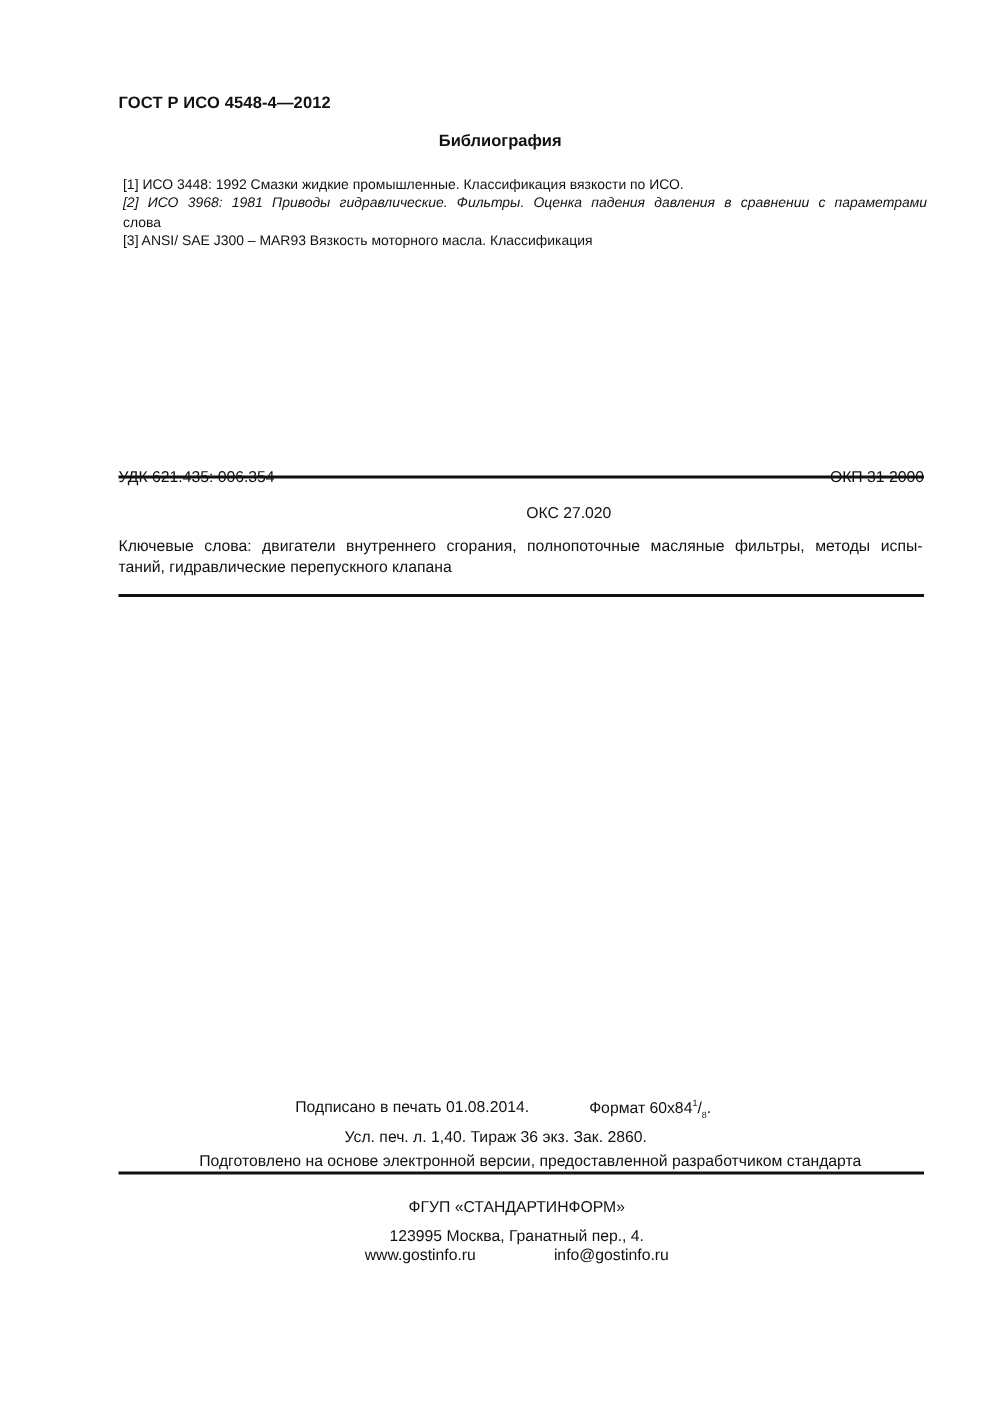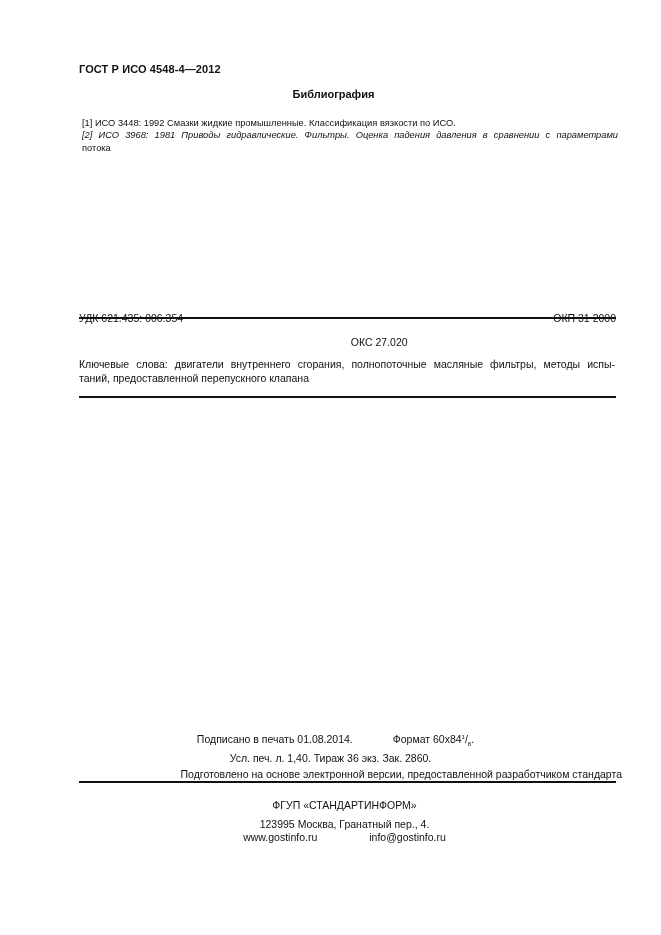--- a/index.html
+++ b/index.html
@@ -15,49 +15,50 @@
     .refs .ref.jl { text-align-last: justify; font-style: italic; }
     .rule { left: 79px; width: 537px; height: 2px; background: #111; }
     .codes { left: 79px; top: 312px; width: 537px; font-size: 10.5px; display: flex; justify-content: space-between; }
     .codes span:nth-child(2) { margin-left: 22px; margin-top: 24px; }
     .keywords { left: 79px; top: 357px; width: 536px; font-size: 10.5px; line-height: 14px; }
     .keywords .l1 { text-align: justify; text-align-last: justify; }
     .print-info { left: 0; width: 661px; top: 729px; font-size: 10.5px; line-height: 14px; text-align: center; }
     .print-info .l1 { padding-left: 10px; }
     .print-info .fmt { margin-left: 40px; }
     .print-info sup, .print-info sub { font-size: 6px; }
-    .prepared { left: 79px; width: 537px; top: 768px; font-size: 10.5px; text-align: right; padding-left: 6px; }
+    .prepared { left: 79px; width: 537px; top: 768px; font-size: 10.5px; text-align: center; padding-left: 6px; }
     .publisher { left: 0; width: 661px; top: 799px; font-size: 10.5px; text-align: center; padding-left: 14px; }
     .address { left: 0; width: 661px; top: 818px; font-size: 10.5px; line-height: 13px; text-align: center; padding-left: 14px; }
     .address .web { margin-right: 52px; }
   </style>
 </head>
 <body>
 
 <div class="abs header-code">ГОСТ Р ИСО 4548-4—2012</div>
 
 <div class="abs biblio-title">Библиография</div>
 
 <div class="abs refs">
   <div class="ref">[1] ИСО 3448: 1992 Смазки жидкие промышленные. Классификация вязкости по ИСО.</div>
   <div class="ref jl">[2] ИСО 3968: 1981 Приводы гидравлические. Фильтры. Оценка падения давления в сравнении с параметрами</div>
-  <div class="ref">потока</div>
+  <div class="ref">слова</div>
+  <div class="ref">[3] ANSI/ SAE J300 – MAR93 Вязкость моторного масла. Классификация</div>
 </div>
 
 <div class="abs rule" style="top:317px;"></div>
 
 <div class="abs codes">
   <span>УДК 621.435: 006.354</span>
   <span>ОКС 27.020</span>
   <span>ОКП 31 2000</span>
 </div>
 
 <div class="abs keywords">
   <div class="l1">Ключевые слова: двигатели внутреннего сгорания, полнопоточные масляные фильтры, методы испы-</div>
-  <div>таний, предоставленной перепускного клапана</div>
+  <div>таний, гидравлические перепускного клапана</div>
 </div>
 
 <div class="abs rule" style="top:396px;"></div>
 
 <div class="abs print-info">
   <div class="l1">
     <span>Подписано в печать 01.08.2014.</span><span class="fmt"><span>Формат 60x84</span><sup>1</sup>/<sub>8</sub><span>.</span></span>
   </div>
   <div>Усл. печ. л. 1,40. Тираж 36 экз. Зак. 2860.</div>
 </div>

